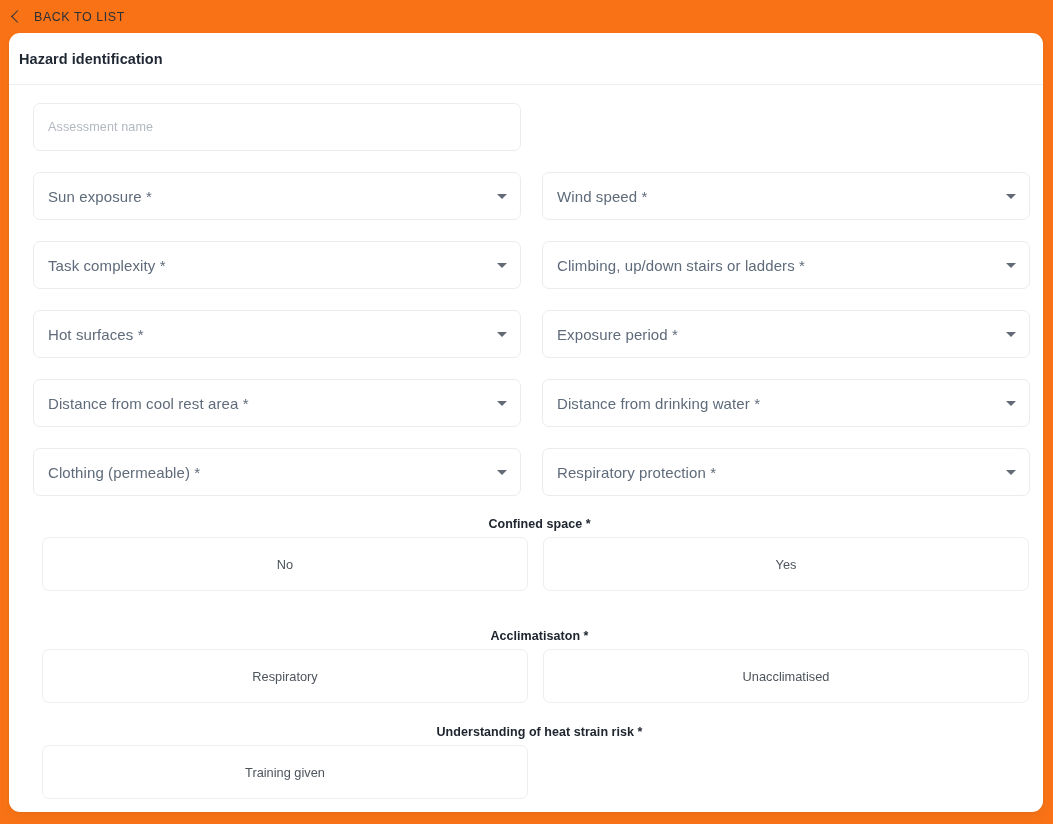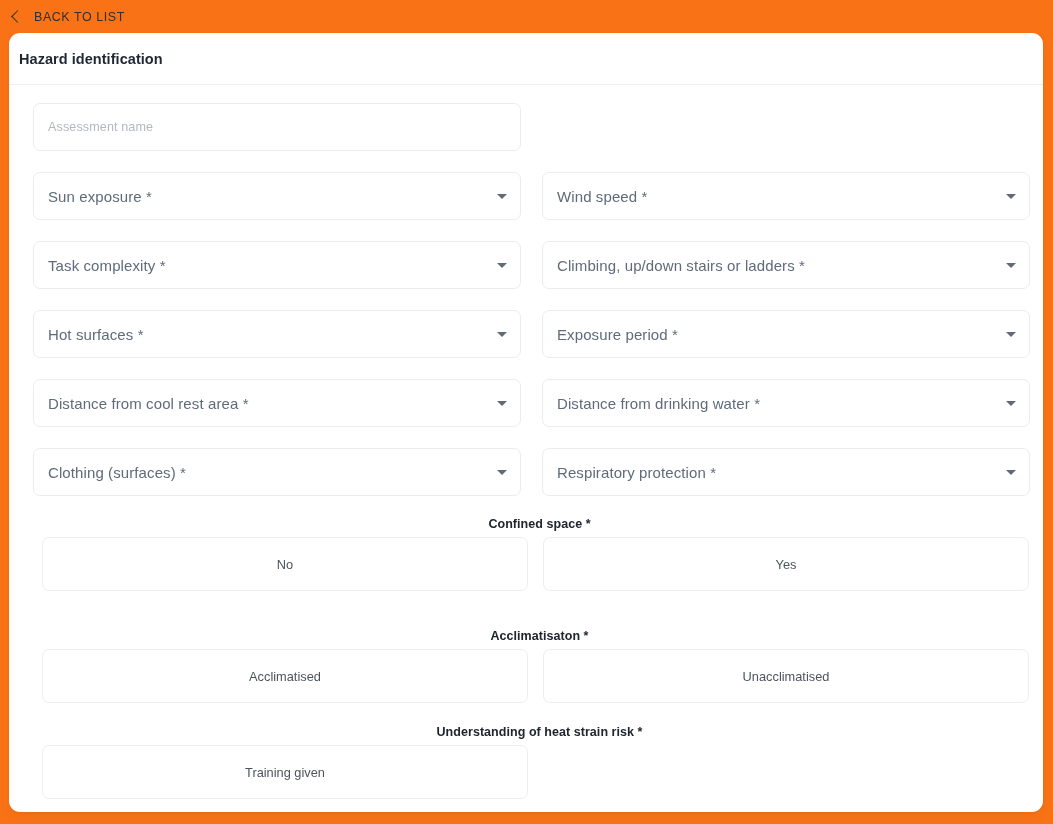--- a/index.html
+++ b/index.html
@@ -261,21 +261,21 @@
             <div class="field select">
               <span class="field-label">Distance from drinking water *</span>
               <span class="caret"></span>
             </div>
           </div>
         </div>
 
         <div class="row">
           <div class="col">
             <div class="field select">
-              <span class="field-label">Clothing (surfaces) *</span>
+              <span class="field-label">Clothing (permeable) *</span>
               <span class="caret"></span>
             </div>
           </div>
           <div class="col">
             <div class="field select">
               <span class="field-label">Respiratory protection *</span>
               <span class="caret"></span>
             </div>
           </div>
         </div>
@@ -284,21 +284,21 @@
           <div class="toggle-label">Confined space *</div>
           <div class="toggle-row">
             <div class="toggle-btn">No</div>
             <div class="toggle-btn">Yes</div>
           </div>
         </div>
 
         <div class="toggle-block" style="margin-top:38px;">
           <div class="toggle-label">Acclimatisaton *</div>
           <div class="toggle-row">
-            <div class="toggle-btn">Acclimatised</div>
+            <div class="toggle-btn">Respiratory</div>
             <div class="toggle-btn">Unacclimatised</div>
           </div>
         </div>
 
         <div class="toggle-block" style="margin-top:22px;">
           <div class="toggle-label">Understanding of heat strain risk *</div>
           <div class="toggle-row">
             <div class="toggle-btn">Training given</div>
           </div>
         </div>

